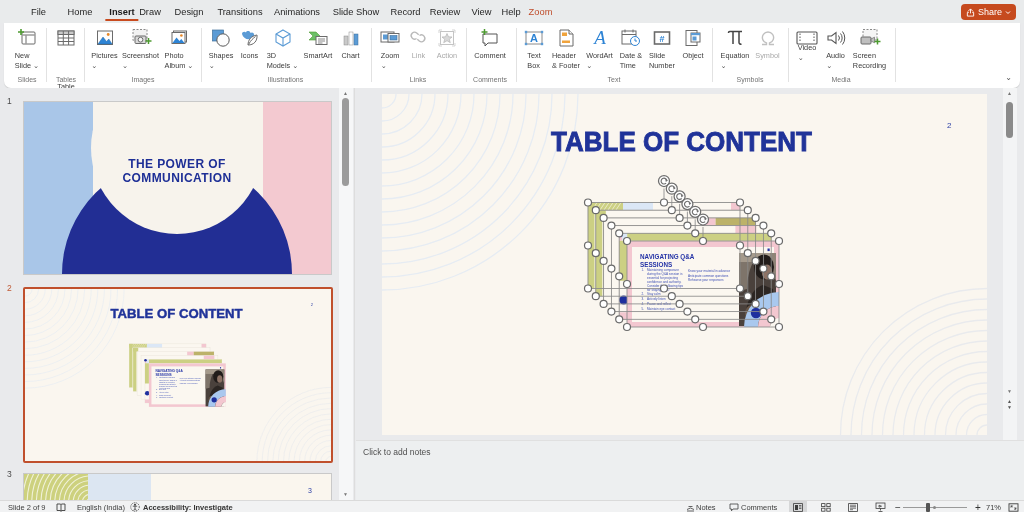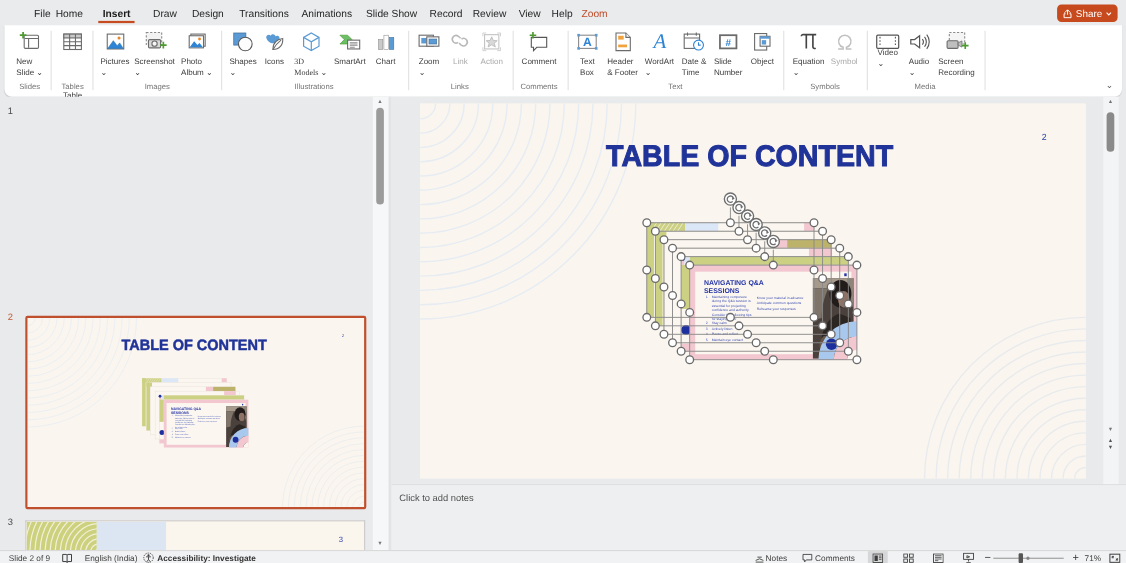--- a/index.html
+++ b/index.html
@@ -23,22 +23,22 @@
 
 #slide{position:absolute;left:382px;top:94px;width:605px;height:341px;background:#faf6ef;overflow:hidden;}
 #notestext{position:absolute;left:363px;top:447px;font-size:8.5px;color:#4f4f4f;}
 
 #statusbar{position:absolute;left:0;top:500px;width:1024px;height:12px;background:#f1f2f3;border-top:1px solid #dadada;font-size:7.5px;color:#3c3c3c;}
 .sbi{position:absolute;top:0;height:12px;display:flex;align-items:center;}
 </style></head><body>
 <div id="app">
 <div id="titlebar">
       <div class="menu" style="left:38.5px;">File</div>
-      <div class="menu" style="left:63px;">Home</div>
-      <div class="menu" style="left:106px;font-weight:bold;color:#1b1b1b;border-bottom:2px solid #c84b1f;padding:0 4px 2px 4px;text-align:center;">Insert</div>
+      <div class="menu" style="left:63px;padding-left:34px;">Home</div>
+      <div class="menu" style="left:122px;font-weight:bold;color:#1b1b1b;border-bottom:2px solid #c84b1f;padding:0 4px 2px 4px;text-align:center;">Insert</div>
       <div class="menu" style="left:150px;">Draw</div>
       <div class="menu" style="left:189px;">Design</div>
       <div class="menu" style="left:240px;">Transitions</div>
       <div class="menu" style="left:297px;">Animations</div>
       <div class="menu" style="left:356px;">Slide Show</div>
       <div class="menu" style="left:405.5px;">Record</div>
       <div class="menu" style="left:445px;">Review</div>
       <div class="menu" style="left:481.5px;">View</div>
       <div class="menu" style="left:511px;">Help</div>
       <div class="menu" style="left:540.5px;color:#bf4c2a;">Zoom</div>
@@ -104,21 +104,21 @@
       <div class="ric" style="left:245.5px;"><svg width="22" height="20" viewBox="0 0 22 20">
           <path d="M3 6 C3 3.5 6 3 7 4.5 C7.5 2.5 11 2.5 11.5 5 C13 3.5 16 5 15 8 L11 11 C8 12 4 10 3 6 Z" fill="#5b9bd5"></path>
           <path d="M9 17 C9 12 12 8 18 7 C18.5 13 15 17 9 17 Z" fill="#fff" stroke="#6b6b6b"></path>
           <path d="M9.5 16.5 C12 12 14 10.5 16.5 8.5" stroke="#6b6b6b" fill="none"></path>
         </svg></div>
       <div class="rlab" style="left:245.5px;top:28px;">Icons</div>
       <div class="ric" style="left:278.5px;"><svg width="20" height="20" viewBox="0 0 20 20">
           <path d="M10 2 L17 6 V14 L10 18 L3 14 V6 Z" fill="#fff" stroke="#5b9bd5" stroke-width="1.1"></path>
           <path d="M3 6 L10 10 L17 6 M10 10 V18" stroke="#5b9bd5" stroke-width="1.1" fill="none"></path>
         </svg></div>
-      <div class="rlab" style="left:278.5px;top:28px;font-family:Liberation Serif, serif;">3D<br>Models&nbsp;⌄</div>
+      <div class="rlab" style="left:278.5px;top:28px;">3D<br>Models&nbsp;⌄</div>
       <div class="ric" style="left:314px;"><svg width="22" height="20" viewBox="0 0 22 20">
           <path d="M2 4 L9 4 L13 8 L9 12 L2 12 L6 8 Z" fill="#6cbf67" stroke="#4e9b31" stroke-width="0.6"></path>
           <rect x="9" y="8.5" width="11" height="8" fill="#fdfdfd" stroke="#6b6b6b"></rect>
           <path d="M11 11 h7 M11 13 h7 M11 15 h4.5" stroke="#8a8a8a"></path>
         </svg></div>
       <div class="rlab" style="left:314px;top:28px;">SmartArt</div>
       <div class="ric" style="left:346.5px;"><svg width="20" height="20" viewBox="0 0 20 20">
           <rect x="3" y="8" width="4" height="9" fill="#c9c9c9" stroke="#8a8a8a" stroke-width="0.5"></rect>
           <rect x="8" y="4" width="4" height="13" fill="#fdfdfd" stroke="#8a8a8a" stroke-width="0.5"></rect>
           <rect x="13" y="6" width="4" height="11" fill="#5b9bd5" stroke="#41719c" stroke-width="0.5"></rect>
@@ -340,20 +340,29 @@
             <text x="61" y="35.5" font-family="Liberation Sans" font-size="3.1" fill="#3f51b5">Anticipate common questions</text>
             <text x="61" y="40.4" font-family="Liberation Sans" font-size="3.1" fill="#3f51b5">Rehearse your responses</text>
           </g>
         </symbol>
       </defs>
     </svg>
     <div id="content"></div>
     <div class="thumbnum" style="left:7px;top:96px;">1</div>
     <div class="thumbnum" style="left:7px;top:283px;color:#c05a35;">2</div>
     <div class="thumbnum" style="left:7px;top:469px;">3</div>
+    <div class="thumb" style="left:23px;top:101px;width:309px;height:174px;"><svg width="307" height="172" viewBox="0 0 307 172">
+        <rect width="307" height="172" fill="#f7f3ec"></rect>
+        <rect x="0" y="0" width="69" height="172" fill="#a9c6e8"></rect>
+        <rect x="239" y="0" width="68" height="172" fill="#f3c9d0"></rect>
+        <path d="M38 172 A115 115 0 0 1 268 172 Z" fill="#222e94"></path>
+        <circle cx="153" cy="46" r="86" fill="#f7f3ec"></circle>
+        <text x="153" y="66" text-anchor="middle" font-family="Liberation Sans" font-size="12" font-weight="bold" fill="#1e2f96" letter-spacing="0.4">THE POWER OF</text>
+        <text x="153" y="80" text-anchor="middle" font-family="Liberation Sans" font-size="12" font-weight="bold" fill="#1e2f96" letter-spacing="0.4">COMMUNICATION</text>
+      </svg></div>
     <div class="abs" style="left:23px;top:287px;width:310px;height:176px;border:2px solid #c0502d;border-radius:2px;background:#faf6ef;overflow:hidden;"><svg width="306" height="172" viewBox="0 0 605 340">
         <use href="#slidesym" width="605" height="341"></use>
       </svg></div>
     <div class="thumb" style="left:23px;top:473px;width:309px;height:27px;border-bottom:none;"><svg width="307" height="26" viewBox="0 0 307 26">
         <rect width="307" height="26" fill="#faf6ee"></rect>
         <clipPath id="olv3">
           <rect x="0" y="0" width="64" height="26"></rect>
         </clipPath>
         <rect x="0" y="0" width="64" height="26" fill="#cdd17e"></rect>
         <g clip-path="url(#olv3)">

